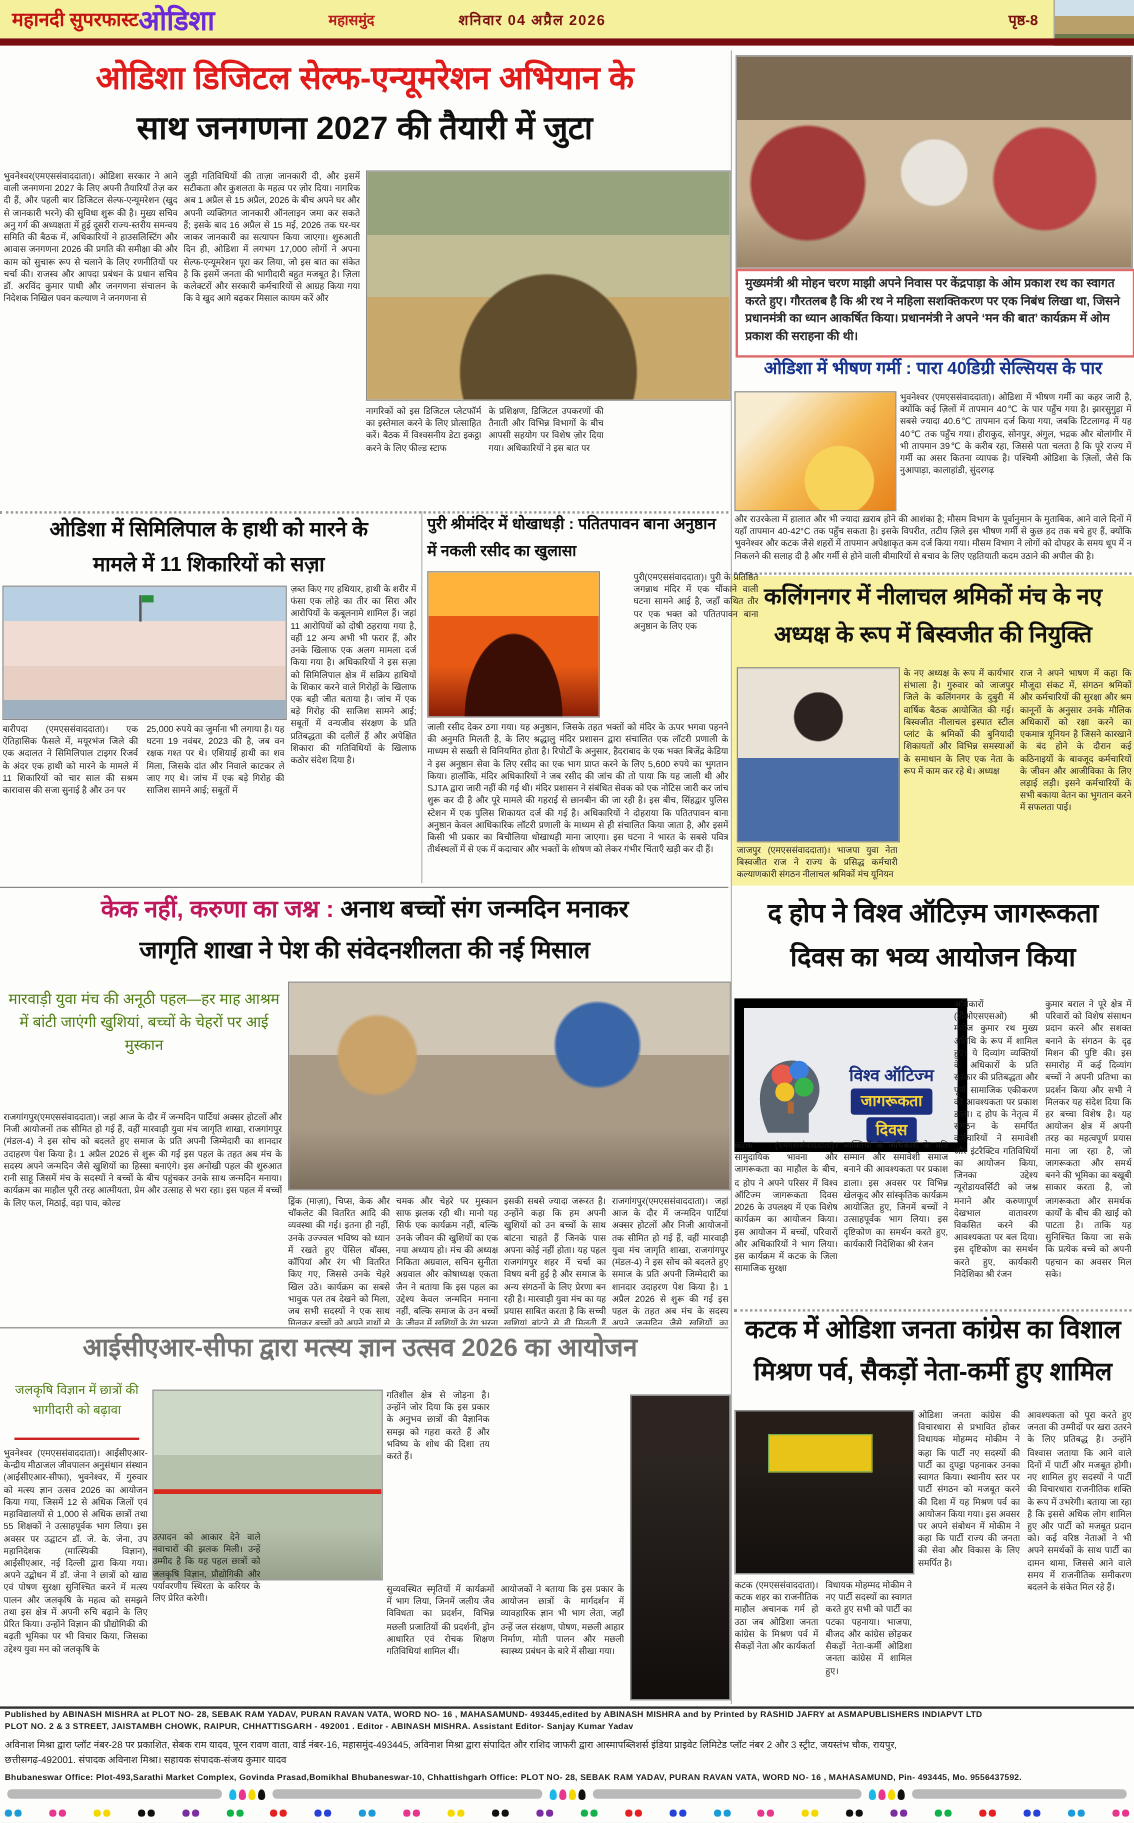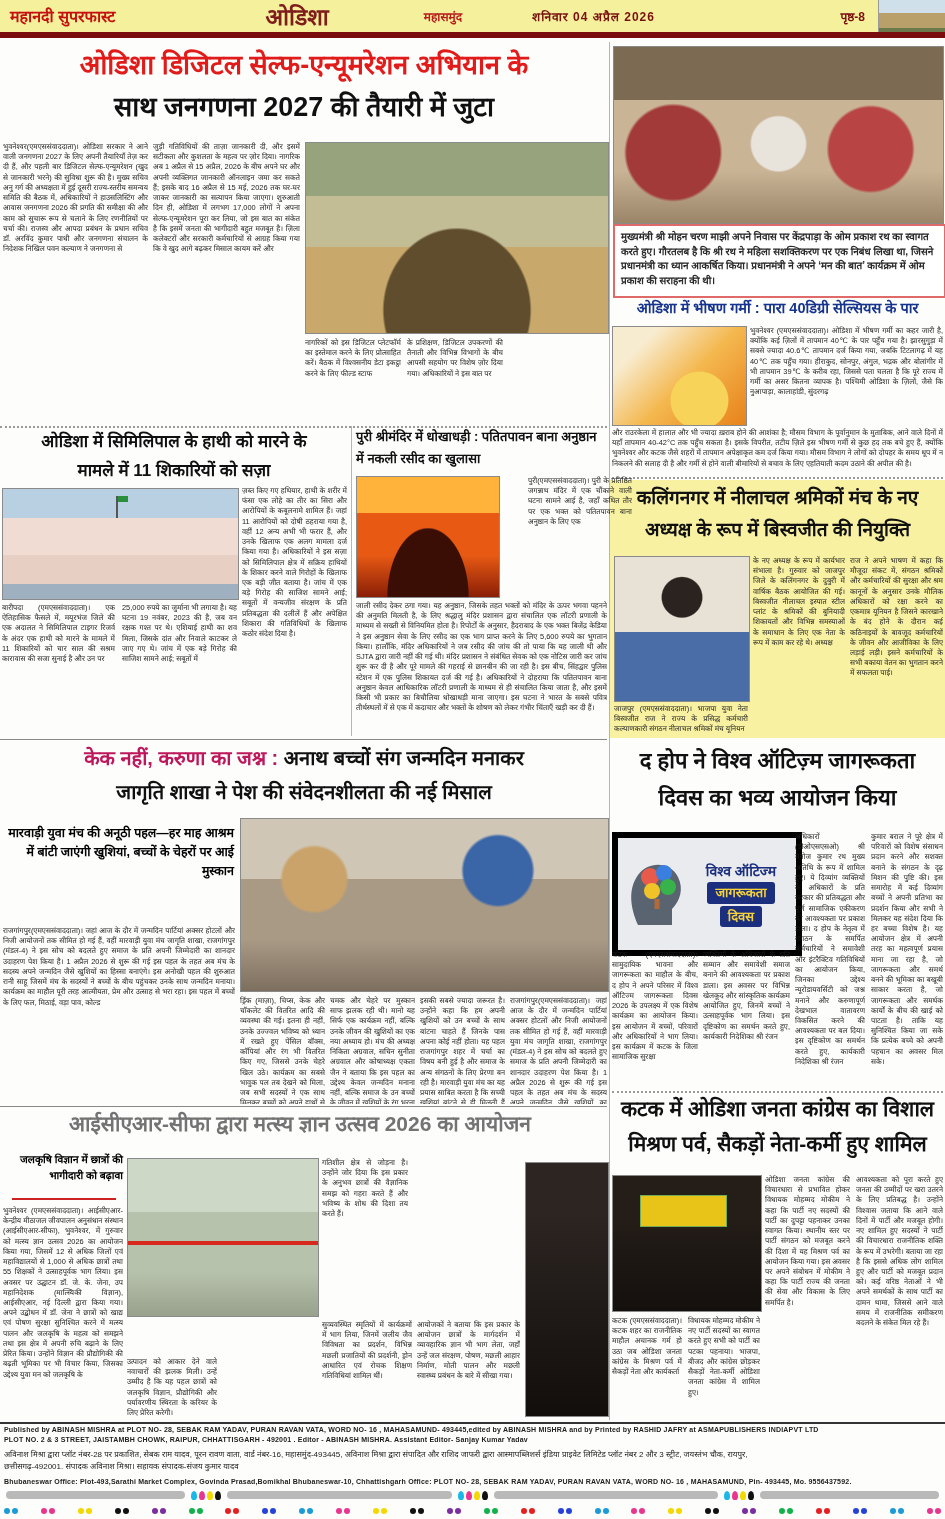--- a/index.html
+++ b/index.html
@@ -1,35 +1,35 @@
 <!DOCTYPE html>
 <html><head>
 <meta charset="utf-8">
 <style>
   html,body{margin:0;padding:0;background:#e8e8e8;}
   #page{position:relative;width:945px;height:1519px;background:#fdfdfb;margin:0 auto;overflow:hidden;
         font-family:"Liberation Sans","DejaVu Sans",sans-serif;}
   
   #masthead{position:absolute;left:0;top:0;width:945px;height:32px;background:#f4f09c;display:flex;align-items:center;}
   .mh-paper{font-size:16px;font-weight:bold;color:#c41111;margin-left:10px;}
-  .mh-edition{font-size:23px;font-weight:bold;color:#7f1d1d;margin-left:150px;}
+  .mh-edition{font-size:23px;font-weight:bold;color:#6d28d9;}
   .mh-city{font-size:12px;font-weight:bold;color:#b91c1c;margin-left:95px;}
   .mh-date{font-size:12px;font-weight:bold;color:#7a1010;margin-left:70px;letter-spacing:1px;}
   .mh-page{font-size:12px;font-weight:bold;color:#7a1010;position:absolute;right:80px;top:8px;}
   #mh-temple{position:absolute;right:0;top:0;width:66px;height:38px;
      background:linear-gradient(180deg,#cfe0ea 0 35%,#b9a06a 35% 75%,#6a7a4a 75% 100%);border-left:1px solid #999;}
   #mh-bar{position:absolute;left:0;top:32px;width:945px;height:6px;background:#7a0d0d;}
   
   .hl{position:absolute;font-weight:bold;text-align:center;color:#101010;line-height:1.15;}
   .col{position:absolute;font-size:7.4px;line-height:1.38;text-align:justify;color:#1c1c1c;overflow:hidden;}
   .ph{position:absolute;border:1px solid #8a8a8a;overflow:hidden;}
   .vline{position:absolute;width:1px;background:#b5b5b5;}
   .hline{position:absolute;height:1px;background:#b5b5b5;}
   .dotline{position:absolute;height:0;border-top:2px dotted #9a9a9a;}
-  .subhead{position:absolute;font-weight:bold;text-align:right;color:#000000;}
+  .subhead{position:absolute;font-weight:normal;text-align:center;color:#4d7c0f;}
   
   #ph-meeting{background:radial-gradient(ellipse at 50% 88%,#5f4d2e 0 34%,transparent 35%),linear-gradient(180deg,#97a37c 0 28%,#c3bd96 28% 55%,#c8a96b 55% 100%);}
   #ph-cm{background:radial-gradient(circle at 18% 60%,#a33a3a 0 16%,transparent 17%),radial-gradient(circle at 50% 55%,#e8e4dc 0 14%,transparent 15%),radial-gradient(circle at 78% 58%,#b84444 0 15%,transparent 16%),linear-gradient(180deg,#7d6a52 0 30%,#c9b496 30% 70%,#9a8568 100%);}
   #ph-thermo{background:radial-gradient(circle at 65% 75%,#f7d35a 0 25%,transparent 26%),linear-gradient(135deg,#f8ecd0 0 20%,#f4b74e 55%,#e8821a 100%);}
   #ph-court{background:linear-gradient(180deg,#b9d0e2 0 26%,#f0dcd2 26% 60%,#e8cfc4 60% 86%,#9fb0c0 86% 100%);}
   #ph-court .flag{position:absolute;left:48%;top:6%;width:2px;height:22px;background:#555;}
   #ph-court .flag:after{content:"";position:absolute;left:2px;top:0;width:10px;height:6px;background:#2a8f3c;display:block;}
   #ph-temple{background:radial-gradient(ellipse at 50% 100%,#3a0e05 0 40%,transparent 41%),linear-gradient(180deg,#ffb33a 0 30%,#e85a14 30% 65%,#8a1e06 100%);}
   #ph-portrait{background:radial-gradient(circle at 50% 28%,#2a2320 0 16%,transparent 17%),linear-gradient(180deg,#e8e2d6 0 52%,#4a6da8 52% 100%);}
   #ph-cake{background:radial-gradient(circle at 20% 35%,#caa36a 0 10%,transparent 11%),radial-gradient(circle at 70% 30%,#3a66a8 0 12%,transparent 13%),linear-gradient(180deg,#cfc6b6 0 35%,#a99a86 35% 70%,#7d6f5e 100%);}
@@ -37,21 +37,21 @@
   #ph-crowd .banner{position:absolute;left:18%;top:14%;width:58%;height:22%;background:#e8c419;border:1px solid #7a5;}
   #ph-ribbon{background:linear-gradient(180deg,#cdd8c6 0 34%,#b7c2ac 34% 72%,#97a18b 100%);}
   #ph-ribbon .ribbon{position:absolute;left:0;top:52%;width:100%;height:4px;background:#d8281e;}
   #ph-darkstrip{background:linear-gradient(180deg,#2c2522 0 20%,#120e0c 100%);}
   
   #cm-caption{position:absolute;border:2px solid #e06a6a;background:#fff;padding:4px 6px;
      font-size:10px;font-weight:bold;line-height:1.45;color:#2a2a2a;text-align:left;}
   
   #kn-bg{position:absolute;background:#f8f1a2;}
   
-  #autism-box{position:absolute;background:#e9ebee;border:6px solid #000000;display:flex;align-items:center;}
+  #autism-box{position:absolute;background:#e9ebee;border:8px solid #000000;display:flex;align-items:flex-end;}
   #autism-text{flex:1;text-align:center;font-weight:bold;color:#1b2f7e;font-size:14px;line-height:1.5;}
   #autism-text .band{display:inline-block;background:#1b2f7e;color:#f5d23a;padding:1px 8px;border-radius:3px;font-size:13px;}
   
   .ftr-en{position:absolute;font-size:7px;font-weight:bold;color:#222;letter-spacing:.2px;}
   .ftr-hi{position:absolute;font-size:8px;color:#222;}
   #regbar{position:absolute;left:6px;top:1490px;width:933px;height:10px;display:flex;align-items:center;gap:6px;}
   .gbar{height:8px;background:#b9b9b9;border-radius:5px;}
   .cmyk{display:flex;gap:2px;}
   .cmyk span{width:6px;height:9px;border-radius:50% 50% 50% 50%/60% 60% 40% 40%;display:block;}
   .cmyk .c{background:#19b8e8;} .cmyk .m{background:#e8368f;} .cmyk .y{background:#f5d800;} .cmyk .k{background:#111;}
@@ -164,21 +164,21 @@
   <div class="hline" style="left:0;top:1106px;width:607px;background:#888;"></div>
   <div class="hl" style="left:0;top:1112px;width:600px;font-size:21px;color:#737373;">आईसीएआर-सीफा द्वारा मत्स्य ज्ञान उत्सव 2026 का आयोजन</div>
   <div class="subhead" style="left:5px;top:1152px;width:118px;font-size:10.5px;line-height:1.5;">जलकृषि विज्ञान में छात्रों की भागीदारी को बढ़ावा</div>
   <div class="hline" style="left:12px;top:1198px;width:104px;height:2px;background:#cc2222;"></div>
   <div class="col" style="left:3px;top:1206px;width:120px;height:214px;">भुवनेश्वर (एमएससंवाददाता)। आईसीएआर- केन्द्रीय मीठाजल जीवपालन अनुसंधान संस्थान (आईसीएआर-सीफा), भुवनेश्वर, में गुरुवार को मत्स्य ज्ञान उत्सव 2026 का आयोजन किया गया, जिसमें 12 से अधिक जिलों एवं महाविद्यालयों से 1,000 से अधिक छात्रों तथा 55 शिक्षकों ने उत्साहपूर्वक भाग लिया। इस अवसर पर उद्घाटन डॉ. जे. के. जेना, उप महानिदेशक (मात्स्यिकी विज्ञान), आईसीएआर, नई दिल्ली द्वारा किया गया। अपने उद्बोधन में डॉ. जेना ने छात्रों को खाद्य एवं पोषण सुरक्षा सुनिश्चित करने में मत्स्य पालन और जलकृषि के महत्व को समझने तथा इस क्षेत्र में अपनी रुचि बढ़ाने के लिए प्रेरित किया। उन्होंने विज्ञान की प्रौद्योगिकी की बढ़ती भूमिका पर भी विचार किया, जिसका उद्देश्य युवा मन को जलकृषि के</div>
   <div class="ph" id="ph-ribbon" style="left:127px;top:1158px;width:190px;height:157px;">
       <span class="ribbon"></span>
     </div>
   <div class="col" style="left:322px;top:1158px;width:86px;height:157px;">गतिशील क्षेत्र से जोड़ना है। उन्होंने जोर दिया कि इस प्रकार के अनुभव छात्रों की वैज्ञानिक समझ को गहरा करते हैं और भविष्य के शोध की दिशा तय करते हैं।</div>
   <div class="ph" id="ph-darkstrip" style="left:525px;top:1162px;width:82px;height:253px;"></div>
-  <div class="col" style="left:127px;top:1357px;width:90px;height:100px;">उत्पादन को आकार देने वाले नवाचारों की झलक मिली। उन्हें उम्मीद है कि यह पहल छात्रों को जलकृषि विज्ञान, प्रौद्योगिकी और पर्यावरणीय स्थिरता के करियर के लिए प्रेरित करेगी।</div>
+  <div class="col" style="left:127px;top:1276px;width:90px;height:100px;">उत्पादन को आकार देने वाले नवाचारों की झलक मिली। उन्हें उम्मीद है कि यह पहल छात्रों को जलकृषि विज्ञान, प्रौद्योगिकी और पर्यावरणीय स्थिरता के करियर के लिए प्रेरित करेगी।</div>
   <div class="col" style="left:322px;top:1320px;width:90px;height:100px;">सुव्यवस्थित स्मृतियों में कार्यक्रमों में भाग लिया, जिनमें जलीय जैव विविधता का प्रदर्शन, विभिन्न मछली प्रजातियों की प्रदर्शनी, ड्रोन आधारित एवं रोचक शिक्षण गतिविधियां शामिल थीं।</div>
   <div class="col" style="left:417px;top:1320px;width:103px;height:100px;">आयोजकों ने बताया कि इस प्रकार के आयोजन छात्रों के मार्गदर्शन में व्यावहारिक ज्ञान भी भाग लेता, जहाँ उन्हें जल संरक्षण, पोषण, मछली आहार निर्माण, मोती पालन और मछली स्वास्थ्य प्रबंधन के बारे में सीखा गया।</div>
 
   <div class="hline" style="left:0;top:1422px;width:945px;height:2px;background:#333;"></div>
   <div class="ftr-en" style="left:4px;top:1426px;width:938px;">Published by ABINASH MISHRA at PLOT NO- 28, SEBAK RAM YADAV, PURAN RAVAN VATA, WORD NO- 16 , MAHASAMUND- 493445,edited by ABINASH MISHRA and   by Printed by RASHID JAFRY at ASMAPUBLISHERS INDIAPVT LTD</div>
   <div class="ftr-en" style="left:4px;top:1436px;width:938px;">PLOT NO. 2 &amp; 3 STREET, JAISTAMBH CHOWK, RAIPUR, CHHATTISGARH - 492001  . Editor -  ABINASH MISHRA. Assistant Editor- Sanjay Kumar Yadav</div>
   <div class="ftr-hi" style="left:4px;top:1448px;width:938px;">अविनाश मिश्रा द्वारा प्लॉट नंबर-28 पर प्रकाशित, सेबक राम यादव, पूरन रावण वाता, वार्ड नंबर-16, महासमुंद-493445, अविनाश मिश्रा द्वारा संपादित और राशिद जाफरी द्वारा आस्मापब्लिशर्स इंडिया प्राइवेट लिमिटेड प्लॉट नंबर 2 और 3 स्ट्रीट, जयस्तंभ चौक, रायपुर,</div>
   <div class="ftr-hi" style="left:4px;top:1460px;width:938px;">छत्तीसगढ़-492001.  संपादक अविनाश मिश्रा।  सहायक संपादक-संजय कुमार यादव</div>
   <div class="ftr-en" style="left:4px;top:1478px;width:938px;">Bhubaneswar Office: Plot-493,Sarathi Market Complex, Govinda Prasad,Bomikhal Bhubaneswar-10, Chhattishgarh Office: PLOT NO- 28, SEBAK RAM YADAV, PURAN RAVAN VATA, WORD NO- 16 , MAHASAMUND, Pin- 493445, Mo. 9556437592.</div>
 

